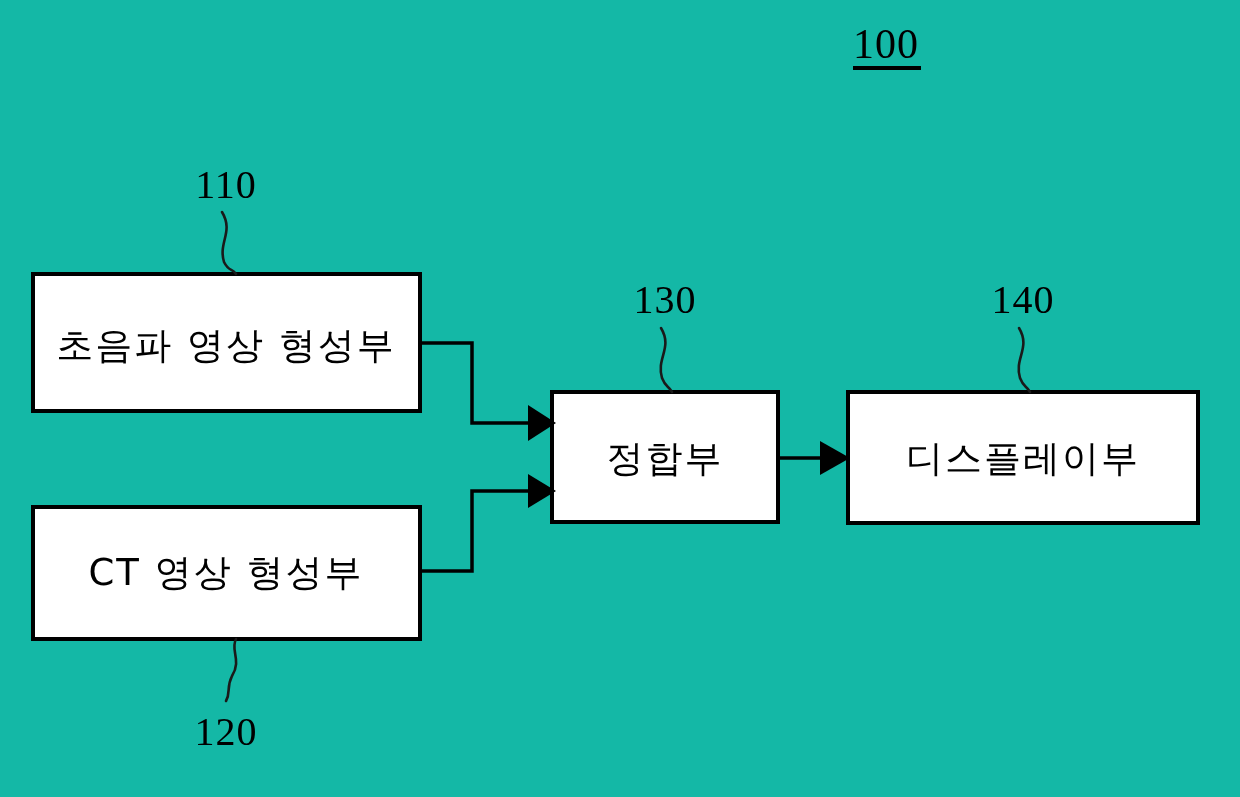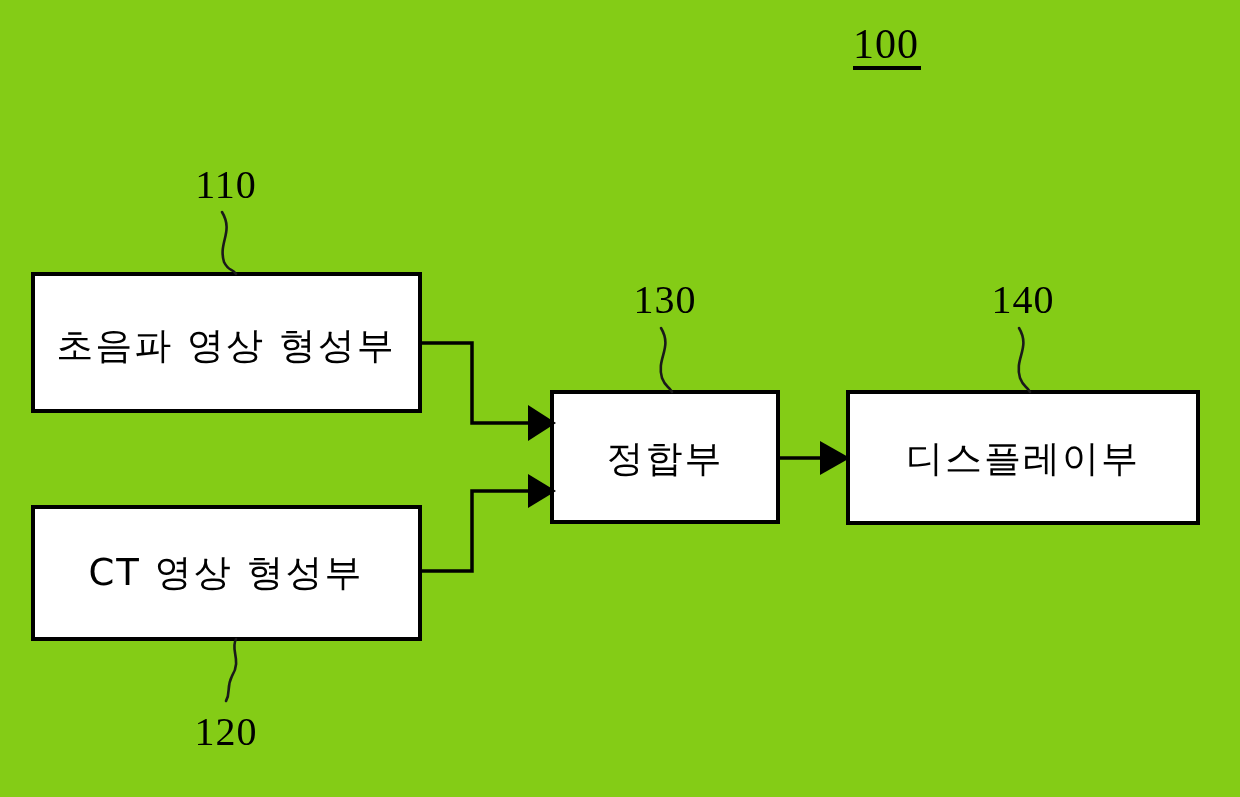--- a/index.html
+++ b/index.html
@@ -10,21 +10,21 @@
   body {
     width: 1240px;
     height: 797px;
     font-family: "Liberation Sans", sans-serif;
     overflow: hidden;
   }
   #diagram-root {
     position: relative;
     width: 1240px;
     height: 797px;
-    background: #84cc16;
+    background: #14b8a6;
   }
   svg#figure {
     display: block;
     width: 1240px;
     height: 797px;
   }
   .box-rect {
     fill: #ffffff;
     stroke: #000000;
     stroke-width: 4;

